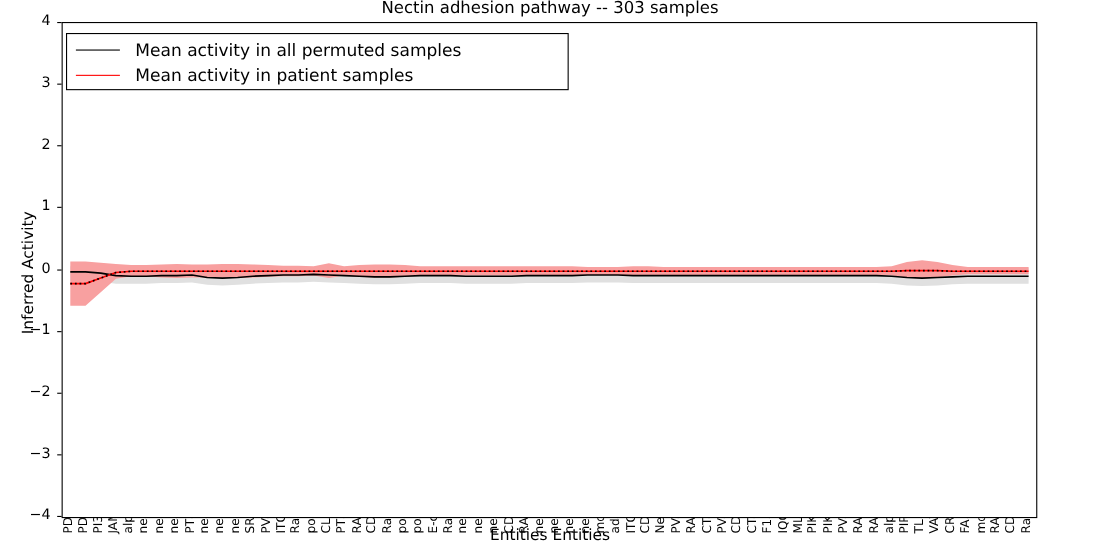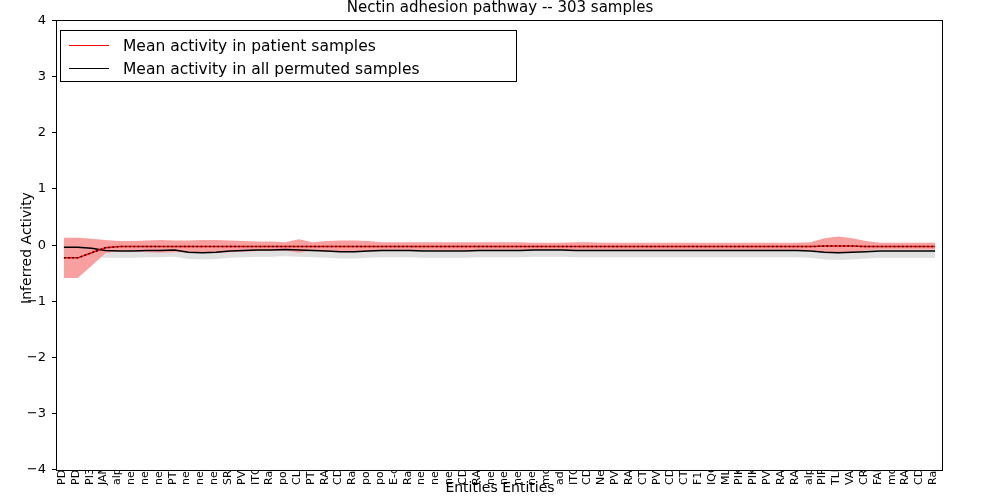--- a/index.html
+++ b/index.html
@@ -308,22 +308,22 @@
         <path d="M6.91,221.13 L20.74,221.13 L34.57,221.69 L48.40,222.82 L62.23,222.82 L76.05,222.82 L89.88,222.82 L103.71,222.82 L117.54,222.25 L131.37,223.94 L145.20,224.50 L159.02,223.94 L172.85,222.82 L186.68,222.82 L200.51,222.25 L214.34,222.25 L228.16,221.69 L241.99,222.25 L255.82,222.82 L269.65,222.82 L283.48,223.38 L297.30,223.38 L311.13,222.82 L324.96,222.82 L338.79,222.82 L352.62,222.82 L366.45,222.82 L380.27,222.82 L394.10,222.82 L407.93,222.82 L421.76,222.82 L435.59,222.82 L449.41,222.82 L463.24,222.82 L477.07,222.25 L490.90,222.25 L504.73,222.25 L518.55,222.82 L532.38,222.82 L546.21,222.82 L560.04,222.82 L573.87,222.82 L587.70,222.82 L601.52,222.82 L615.35,222.82 L629.18,222.82 L643.01,222.82 L656.84,222.82 L670.66,222.82 L684.49,222.82 L698.32,222.82 L712.15,222.82 L725.98,222.82 L739.80,222.82 L753.63,222.82 L767.46,223.94 L781.29,224.50 L795.12,223.94 L808.95,223.38 L822.77,222.82 L836.60,222.82 L850.43,222.82 L864.26,222.82 L878.09,222.82 L878.09,236.85 L864.26,236.85 L850.43,236.85 L836.60,236.85 L822.77,236.85 L808.95,237.41 L795.12,238.53 L781.29,239.09 L767.46,238.53 L753.63,236.85 L739.80,236.29 L725.98,236.29 L712.15,236.29 L698.32,236.29 L684.49,236.29 L670.66,236.29 L656.84,236.29 L643.01,236.29 L629.18,236.29 L615.35,236.29 L601.52,236.29 L587.70,236.29 L573.87,236.29 L560.04,236.29 L546.21,236.29 L532.38,236.29 L518.55,236.29 L504.73,235.73 L490.90,235.73 L477.07,235.73 L463.24,236.29 L449.41,236.29 L435.59,236.29 L421.76,236.29 L407.93,236.85 L394.10,236.85 L380.27,236.85 L366.45,236.85 L352.62,236.29 L338.79,236.29 L324.96,236.29 L311.13,236.85 L297.30,237.41 L283.48,237.41 L269.65,236.85 L255.82,236.29 L241.99,235.73 L228.16,235.16 L214.34,235.73 L200.51,235.73 L186.68,236.29 L172.85,236.85 L159.02,237.97 L145.20,238.53 L131.37,237.97 L117.54,235.73 L103.71,236.29 L89.88,236.29 L76.05,236.85 L62.23,236.85 L48.40,236.85 L34.57,235.16 L20.74,234.60 L6.91,234.60 Z" fill="#e0e0e0" stroke="none"></path>
         <path d="M6.91,216.64 L20.74,216.64 L34.57,217.76 L48.40,218.89 L62.23,220.01 L76.05,220.01 L89.88,219.45 L103.71,218.89 L117.54,219.45 L131.37,219.45 L145.20,218.89 L159.02,218.89 L172.85,219.45 L186.68,220.01 L200.51,220.57 L214.34,220.57 L228.16,221.13 L241.99,218.33 L255.82,221.13 L269.65,220.01 L283.48,219.45 L297.30,219.45 L311.13,220.01 L324.96,221.13 L338.79,221.13 L352.62,221.13 L366.45,221.13 L380.27,221.13 L394.10,221.13 L407.93,221.13 L421.76,221.13 L435.59,221.13 L449.41,221.13 L463.24,221.13 L477.07,221.69 L490.90,221.69 L504.73,221.69 L518.55,221.13 L532.38,221.13 L546.21,221.69 L560.04,221.69 L573.87,221.69 L587.70,221.69 L601.52,221.69 L615.35,221.69 L629.18,221.69 L643.01,221.69 L656.84,221.69 L670.66,221.69 L684.49,221.69 L698.32,221.69 L712.15,221.69 L725.98,221.69 L739.80,221.69 L753.63,221.13 L767.46,217.20 L781.29,215.52 L795.12,217.20 L808.95,220.01 L822.77,221.69 L836.60,221.69 L850.43,221.69 L864.26,221.69 L878.09,221.69 L878.09,228.43 L864.26,228.43 L850.43,228.43 L836.60,228.43 L822.77,228.43 L808.95,229.55 L795.12,231.24 L781.29,232.36 L767.46,231.24 L753.63,229.55 L739.80,228.99 L725.98,228.99 L712.15,228.99 L698.32,228.99 L684.49,228.99 L670.66,228.99 L656.84,228.99 L643.01,228.99 L629.18,228.99 L615.35,228.99 L601.52,228.99 L587.70,228.99 L573.87,228.99 L560.04,228.99 L546.21,228.99 L532.38,229.55 L518.55,229.55 L504.73,228.99 L490.90,228.99 L477.07,228.99 L463.24,229.55 L449.41,229.55 L435.59,229.55 L421.76,229.55 L407.93,229.55 L394.10,229.55 L380.27,229.55 L366.45,229.55 L352.62,229.55 L338.79,229.55 L324.96,229.55 L311.13,230.67 L297.30,231.24 L283.48,231.24 L269.65,230.67 L255.82,229.55 L241.99,231.80 L228.16,229.55 L214.34,230.11 L200.51,230.11 L186.68,230.67 L172.85,231.24 L159.02,231.80 L145.20,231.80 L131.37,231.24 L117.54,231.24 L103.71,231.80 L89.88,231.24 L76.05,230.11 L62.23,230.11 L48.40,232.36 L34.57,244.71 L20.74,257.05 L6.91,257.05 Z" fill="#f8a0a0" stroke="none"></path>
         <path d="M6.91,226.18 L20.74,226.18 L34.57,227.31 L48.40,229.55 L62.23,230.11 L76.05,230.11 L89.88,229.55 L103.71,229.55 L117.54,228.99 L131.37,231.24 L145.20,231.80 L159.02,231.24 L172.85,230.11 L186.68,229.55 L200.51,228.99 L214.34,228.99 L228.16,228.43 L241.99,228.99 L255.82,229.55 L269.65,230.11 L283.48,230.67 L297.30,230.67 L311.13,230.11 L324.96,229.55 L338.79,229.55 L352.62,229.55 L366.45,230.11 L380.27,230.11 L394.10,230.11 L407.93,230.11 L421.76,229.55 L435.59,229.55 L449.41,229.55 L463.24,229.55 L477.07,228.99 L490.90,228.99 L504.73,228.99 L518.55,229.55 L532.38,229.55 L546.21,229.55 L560.04,229.55 L573.87,229.55 L587.70,229.55 L601.52,229.55 L615.35,229.55 L629.18,229.55 L643.01,229.55 L656.84,229.55 L670.66,229.55 L684.49,229.55 L698.32,229.55 L712.15,229.55 L725.98,229.55 L739.80,229.55 L753.63,230.11 L767.46,231.24 L781.29,231.80 L795.12,231.24 L808.95,230.67 L822.77,230.11 L836.60,230.11 L850.43,230.11 L864.26,230.11 L878.09,230.11 " fill="none" stroke="#000000" stroke-width="1.5" stroke-linejoin="round"></path>
         <path d="M6.91,236.85 L20.74,236.85 L34.57,231.80 L48.40,226.75 L62.23,225.62 L76.05,225.62 L89.88,225.62 L103.71,225.62 L117.54,225.62 L131.37,225.62 L145.20,225.62 L159.02,225.62 L172.85,225.62 L186.68,225.62 L200.51,225.62 L214.34,225.62 L228.16,225.62 L241.99,225.62 L255.82,225.62 L269.65,225.62 L283.48,225.62 L297.30,225.62 L311.13,225.62 L324.96,225.62 L338.79,225.62 L352.62,225.62 L366.45,225.62 L380.27,225.62 L394.10,225.62 L407.93,225.62 L421.76,225.62 L435.59,225.62 L449.41,225.62 L463.24,225.62 L477.07,225.62 L490.90,225.62 L504.73,225.62 L518.55,225.62 L532.38,225.62 L546.21,225.62 L560.04,225.62 L573.87,225.62 L587.70,225.62 L601.52,225.62 L615.35,225.62 L629.18,225.62 L643.01,225.62 L656.84,225.62 L670.66,225.62 L684.49,225.62 L698.32,225.62 L712.15,225.62 L725.98,225.62 L739.80,225.62 L753.63,225.62 L767.46,225.06 L781.29,225.06 L795.12,225.06 L808.95,225.62 L822.77,225.62 L836.60,225.62 L850.43,225.62 L864.26,225.62 L878.09,225.62 " fill="none" stroke="#ff0000" stroke-width="1.5" stroke-linejoin="round"></path>
         <path d="M6.91,236.85 L20.74,236.85 L34.57,231.80 L48.40,226.75 L62.23,225.62 L76.05,225.62 L89.88,225.62 L103.71,225.62 L117.54,225.62 L131.37,225.62 L145.20,225.62 L159.02,225.62 L172.85,225.62 L186.68,225.62 L200.51,225.62 L214.34,225.62 L228.16,225.62 L241.99,225.62 L255.82,225.62 L269.65,225.62 L283.48,225.62 L297.30,225.62 L311.13,225.62 L324.96,225.62 L338.79,225.62 L352.62,225.62 L366.45,225.62 L380.27,225.62 L394.10,225.62 L407.93,225.62 L421.76,225.62 L435.59,225.62 L449.41,225.62 L463.24,225.62 L477.07,225.62 L490.90,225.62 L504.73,225.62 L518.55,225.62 L532.38,225.62 L546.21,225.62 L560.04,225.62 L573.87,225.62 L587.70,225.62 L601.52,225.62 L615.35,225.62 L629.18,225.62 L643.01,225.62 L656.84,225.62 L670.66,225.62 L684.49,225.62 L698.32,225.62 L712.15,225.62 L725.98,225.62 L739.80,225.62 L753.63,225.62 L767.46,225.06 L781.29,225.06 L795.12,225.06 L808.95,225.62 L822.77,225.62 L836.60,225.62 L850.43,225.62 L864.26,225.62 L878.09,225.62 " fill="none" stroke="#000000" stroke-width="1.5" stroke-dasharray="1.6,2.6" stroke-linejoin="round"></path>
       </svg>
   </div>
 
   <div id="legend">
     <div class="leg-row">
+      <span class="leg-swatch"></span>
+      <span class="leg-text">Mean activity in all permuted samples</span>
+    </div>
+    <div class="leg-row">
       <span class="leg-swatch red"></span>
       <span class="leg-text">Mean activity in patient samples</span>
     </div>
-    <div class="leg-row">
-      <span class="leg-swatch"></span>
-      <span class="leg-text">Mean activity in all permuted samples</span>
-    </div>
   </div>
 
 </div>
 
 </body></html>

